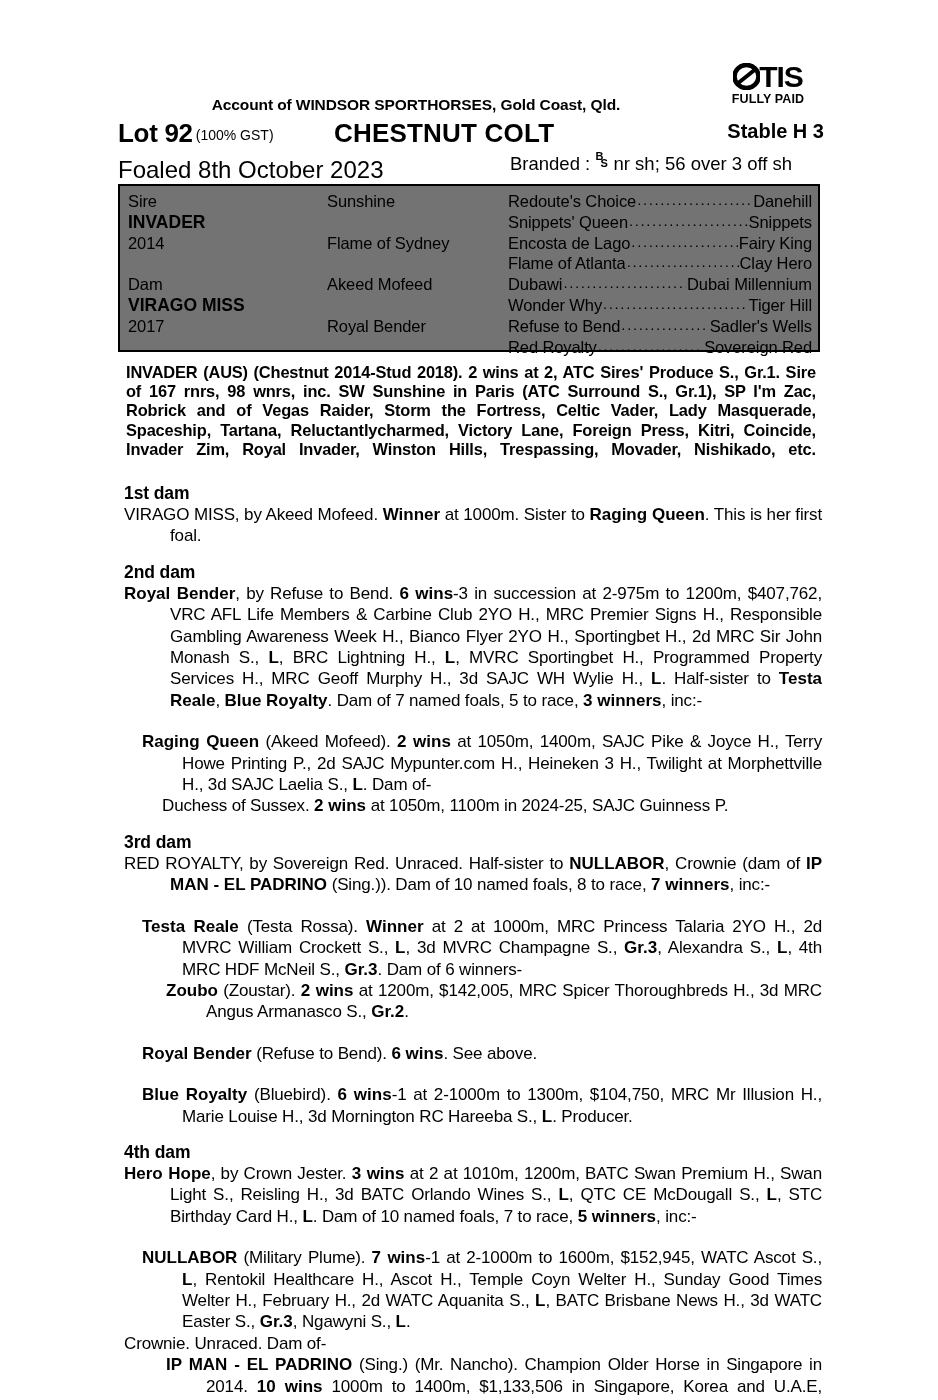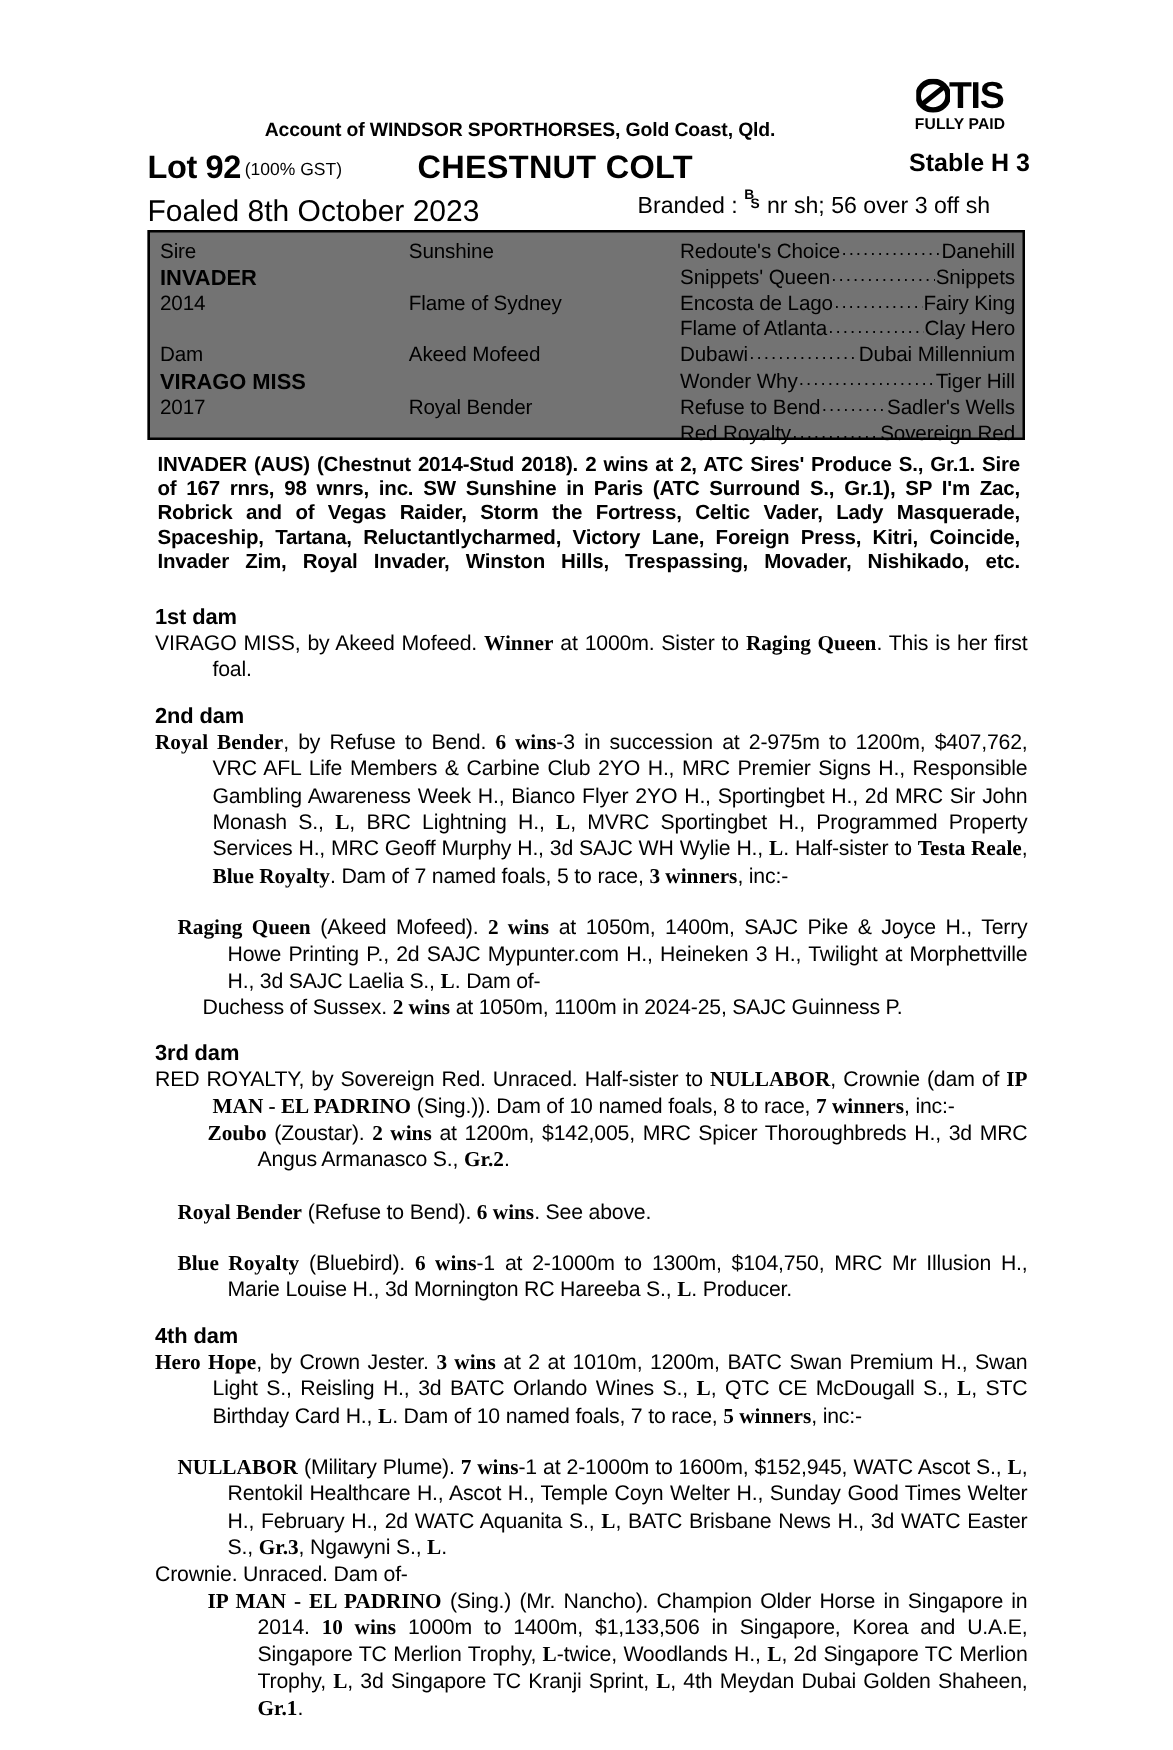--- a/index.html
+++ b/index.html
@@ -185,21 +185,20 @@
   .ped-line.b { font-weight: bold; font-size: 17.5px; letter-spacing: 0px; }
   .ped-line.sp { visibility: hidden; }
 
   .ped-gp {
     display: flex;
     align-items: flex-end;
     font-size: 16.5px;
     line-height: 20.8px;
     letter-spacing: -0.1px;
     white-space: nowrap;
-    margin-left: 36px;
   }
   .ped-gp .nm { flex: 0 0 auto; }
   .ped-gp .dots {
     flex: 1 1 auto;
     overflow: hidden;
     white-space: nowrap;
     margin: 0 1px;
     letter-spacing: 1.6px;
     font-size: 15px;
     position: relative;
@@ -245,21 +244,21 @@
     text-align: justify;
     letter-spacing: -0.15px;
     text-indent: 0;
   }
   p.entry.lvl0 { padding-left: 0px;  text-indent: 0px; }
   p.entry.lvl0h { padding-left: 46px; text-indent: -46px; }
   p.entry.lvl1 { padding-left: 58px;  text-indent: -40px; margin-top: 20px; }
   p.entry.lvl2 { padding-left: 82px;  text-indent: -40px; }
   p.entry.lvl3 { padding-left: 60px;  text-indent: -22px; }
 
-  p.entry b { font-weight: bold; letter-spacing: 0px; font-family: Liberation Serif, serif; }
+  p.entry b { font-weight: bold; letter-spacing: 0px; }
 
   
 </style>
 </head>
 <body>
 
 <div class="page">
 
   <div class="header-zone">
 
@@ -382,20 +381,21 @@
     <div>
         <p class="entry lvl0h"><b>Royal Bender</b>, by Refuse to Bend. <b>6 wins</b>-3 in succession at 2-975m to 1200m, $407,762, VRC AFL Life Members &amp; Carbine Club 2YO H., MRC Premier Signs H., Responsible Gambling Awareness Week H., Bianco Flyer 2YO H., Sportingbet H., 2d MRC Sir John Monash S., <b>L</b>, BRC Lightning H., <b>L</b>, MVRC Sportingbet H., Programmed Property Services H., MRC Geoff Murphy H., 3d SAJC WH Wylie H., <b>L</b>. Half-sister to <b>Testa Reale</b>, <b>Blue Royalty</b>. Dam of 7 named foals, 5 to race, <b>3 winners</b>, inc:-</p>
         <p class="entry lvl1"><b>Raging Queen</b> (Akeed Mofeed). <b>2 wins</b> at 1050m, 1400m, SAJC Pike &amp; Joyce H., Terry Howe Printing P., 2d SAJC Mypunter.com H., Heineken 3 H., Twilight at Morphettville H., 3d SAJC Laelia S., <b>L</b>. Dam of-</p>
         <p class="entry lvl3">Duchess of Sussex. <b>2 wins</b> at 1050m, 1100m in 2024-25, SAJC Guinness P.</p>
       </div>
 
     <div class="gap"></div>
     <div class="dam-head">3rd dam</div>
     <div>
         <p class="entry lvl0h">RED ROYALTY, by Sovereign Red. Unraced. Half-sister to <b>NULLABOR</b>, Crownie (dam of <b>IP MAN - EL PADRINO</b> (Sing.)). Dam of 10 named foals, 8 to race, <b>7 winners</b>, inc:-</p>
+        <p class="entry lvl1"><b>Testa Reale</b> (Testa Rossa). <b>Winner</b> at 2 at 1000m, MRC Princess Talaria 2YO H., 2d MVRC William Crockett S., <b>L</b>, 3d MVRC Champagne S., <b>Gr.3</b>, Alexandra S., <b>L</b>, 4th MRC HDF McNeil S., <b>Gr.3</b>. Dam of 6 winners-</p>
         <p class="entry lvl2"><b>Zoubo</b> (Zoustar). <b>2 wins</b> at 1200m, $142,005, MRC Spicer Thoroughbreds H., 3d MRC Angus Armanasco S., <b>Gr.2</b>.</p>
         <p class="entry lvl1"><b>Royal Bender</b> (Refuse to Bend). <b>6 wins</b>. See above.</p>
         <p class="entry lvl1"><b>Blue Royalty</b> (Bluebird). <b>6 wins</b>-1 at 2-1000m to 1300m, $104,750, MRC Mr Illusion H., Marie Louise H., 3d Mornington RC Hareeba S., <b>L</b>. Producer.</p>
       </div>
 
     <div class="gap"></div>
     <div class="dam-head">4th dam</div>
     <div>
         <p class="entry lvl0h"><b>Hero Hope</b>, by Crown Jester. <b>3 wins</b> at 2 at 1010m, 1200m, BATC Swan Premium H., Swan Light S., Reisling H., 3d BATC Orlando Wines S., <b>L</b>, QTC CE McDougall S., <b>L</b>, STC Birthday Card H., <b>L</b>. Dam of 10 named foals, 7 to race, <b>5 winners</b>, inc:-</p>
         <p class="entry lvl1"><b>NULLABOR</b> (Military Plume). <b>7 wins</b>-1 at 2-1000m to 1600m, $152,945, WATC Ascot S., <b>L</b>, Rentokil Healthcare H., Ascot H., Temple Coyn Welter H., Sunday Good Times Welter H., February H., 2d WATC Aquanita S., <b>L</b>, BATC Brisbane News H., 3d WATC Easter S., <b>Gr.3</b>, Ngawyni S., <b>L</b>.</p>

